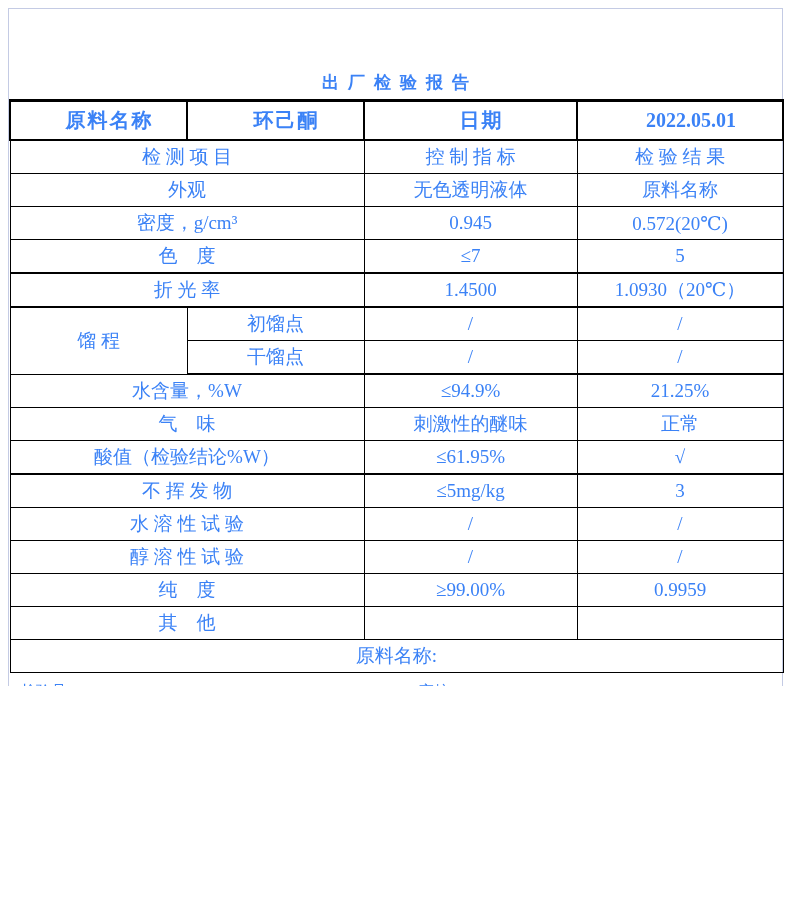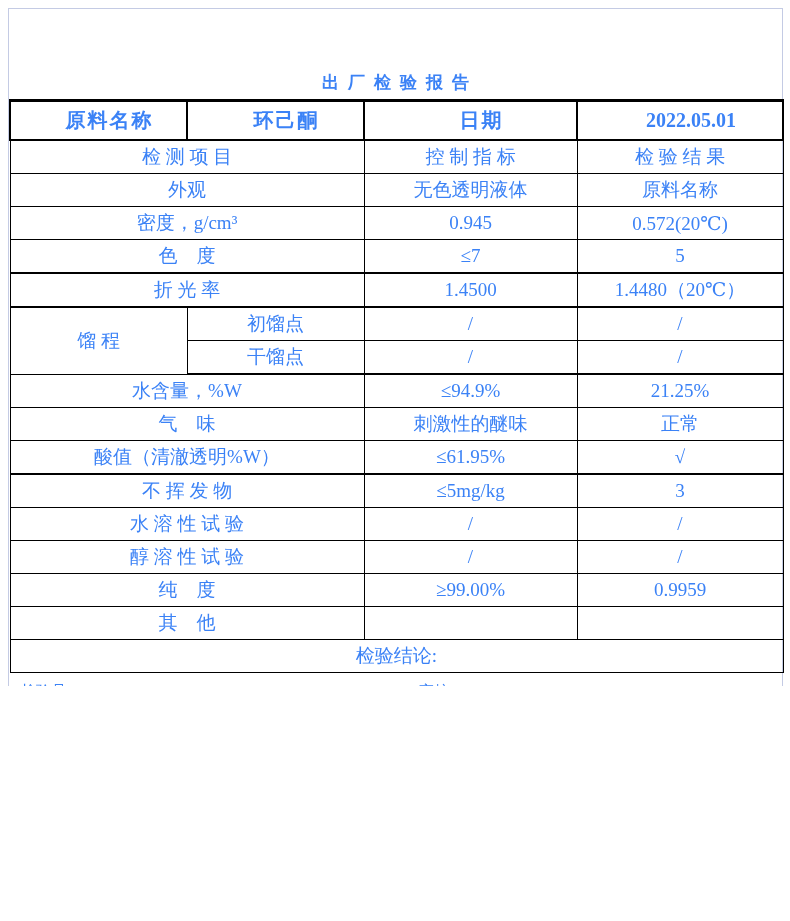--- a/index.html
+++ b/index.html
@@ -90,21 +90,21 @@
 
       <tr class="tb2">
         <td colspan="2">色　度</td>
         <td>≤7</td>
         <td>5</td>
       </tr>
 
       <tr class="tb2">
         <td colspan="2">折 光 率</td>
         <td>1.4500</td>
-        <td>1.4480（20℃）</td>
+        <td>1.0930（20℃）</td>
       </tr>
 
       <tr>
         <td rowspan="2">馏 程</td>
         <td>初馏点</td>
         <td>/</td>
         <td>/</td>
       </tr>
 
       <tr class="tb2">
@@ -119,21 +119,21 @@
         <td>21.25%</td>
       </tr>
 
       <tr>
         <td colspan="2">气　味</td>
         <td>刺激性的醚味</td>
         <td>正常</td>
       </tr>
 
       <tr class="tb2">
-        <td colspan="2">酸值（清澈透明%W）</td>
+        <td colspan="2">酸值（检验结论%W）</td>
         <td>≤61.95%</td>
         <td>√</td>
       </tr>
 
       <tr>
         <td colspan="2">不 挥 发 物</td>
         <td>≤5mg/kg</td>
         <td>3</td>
       </tr>
 
@@ -156,21 +156,21 @@
       </tr>
 
       <tr>
         <td colspan="2">其　他</td>
         <td></td>
         <td></td>
       </tr>
 
       <tr>
         <td colspan="4" class="conclusion">
-          <span>检验结论:</span>
+          <span>原料名称:</span>
         </td>
       </tr>
     </tbody>
       </table>
 
     <div class="footer">
       <span class="sig inspector">检验员:</span>
       <span class="sig reviewer">审核:</span>
     </div>
 

